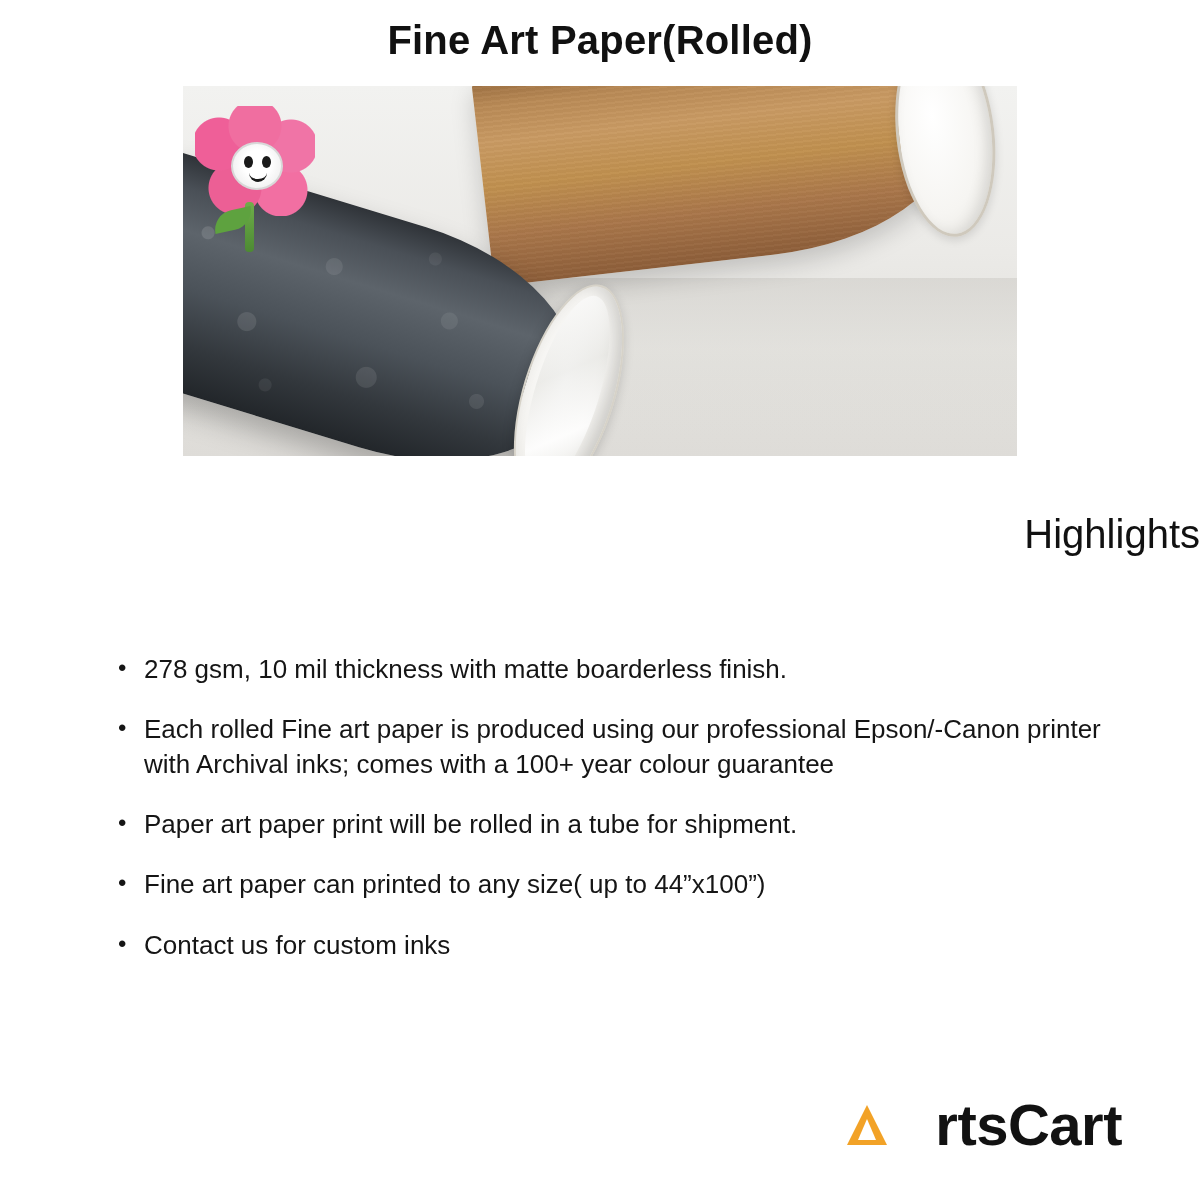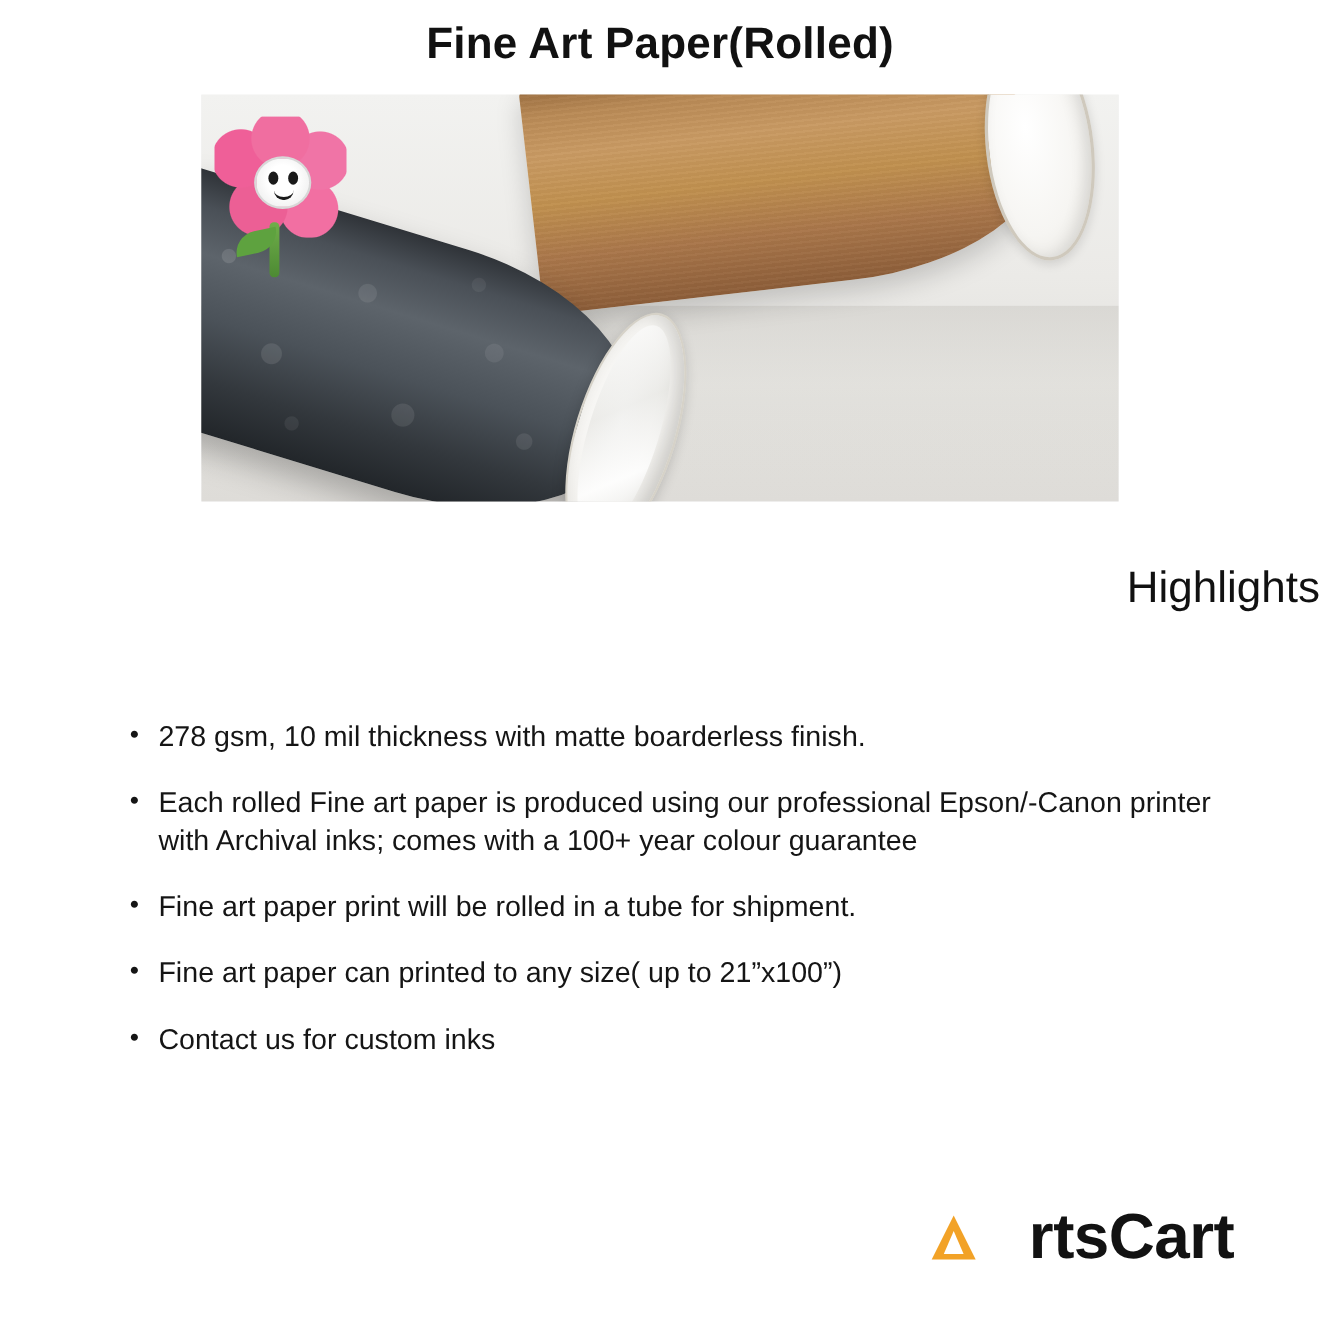--- a/index.html
+++ b/index.html
@@ -322,25 +322,25 @@
     <div class="bullet">
       <span class="dot">•</span>
       <span class="txt">278 gsm, 10 mil thickness with matte boarderless finish.</span>
     </div>
     <div class="bullet">
       <span class="dot">•</span>
       <span class="txt">Each rolled Fine art paper is produced using our professional Epson/-Canon printer with Archival inks; comes with a 100+ year colour guarantee</span>
     </div>
     <div class="bullet">
       <span class="dot">•</span>
-      <span class="txt">Fine art paper print will be rolled in a tube for shipment.</span>
-    </div>
-    <div class="bullet">
-      <span class="dot">•</span>
-      <span class="txt">Fine art paper can printed to any size( up to 21”x100”)</span>
+      <span class="txt">Paper art paper print will be rolled in a tube for shipment.</span>
+    </div>
+    <div class="bullet">
+      <span class="dot">•</span>
+      <span class="txt">Fine art paper can printed to any size( up to 44”x100”)</span>
     </div>
     <div class="bullet">
       <span class="dot">•</span>
       <span class="txt">Contact us for custom inks</span>
     </div>
   </div>
 
   <div class="logo">
     <span class="mark">
       <svg width="44" height="46" viewBox="0 0 44 46" aria-hidden="true">

